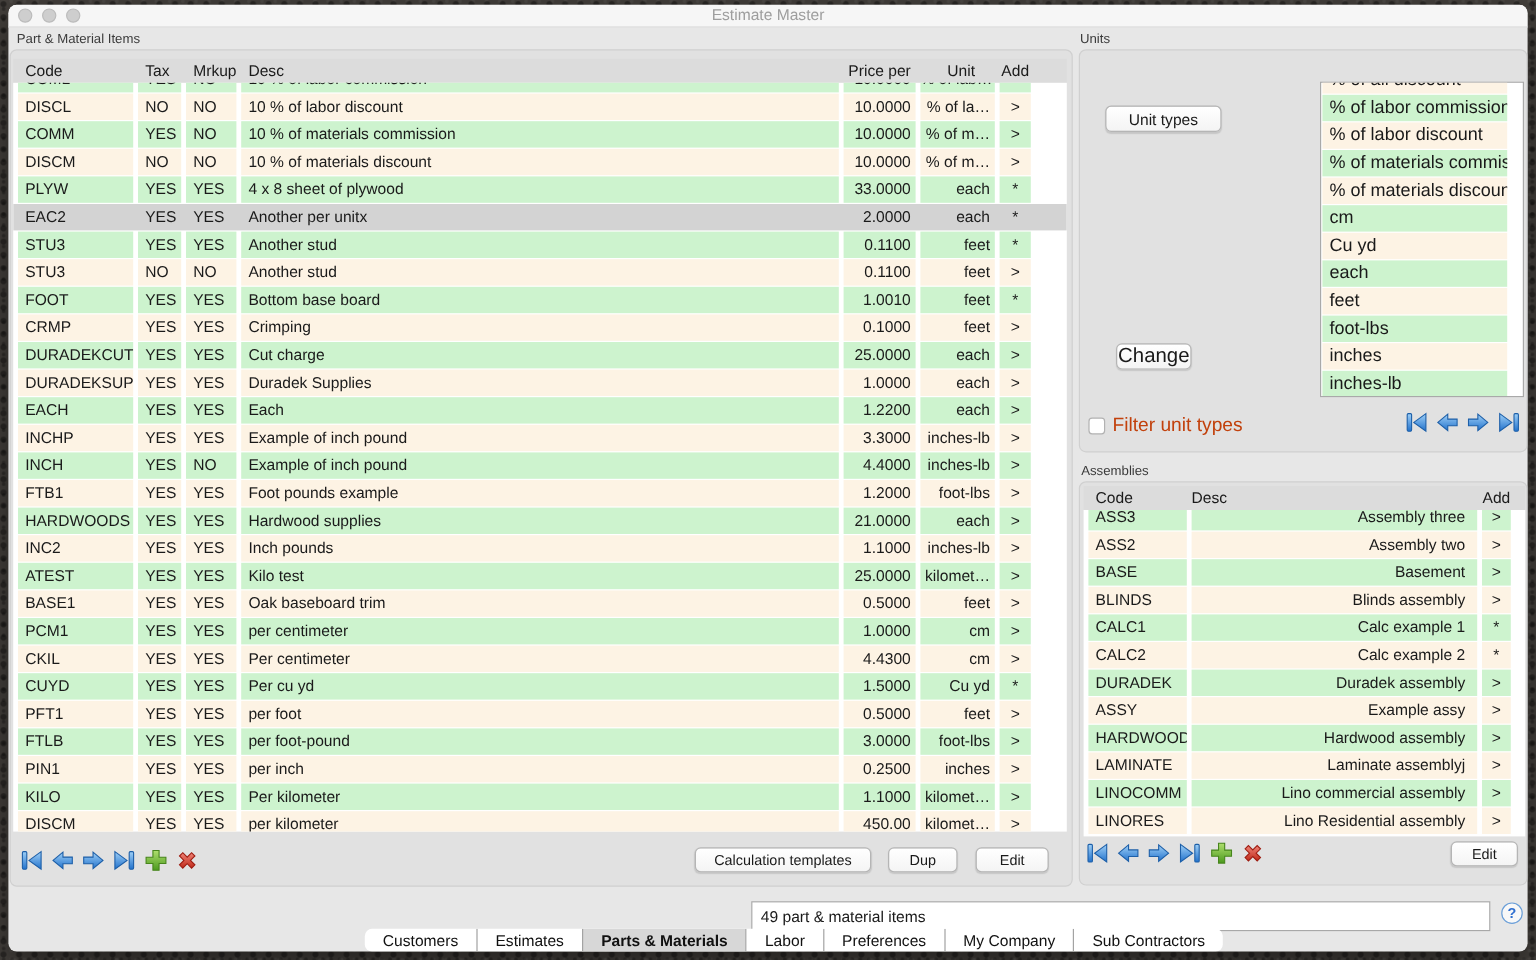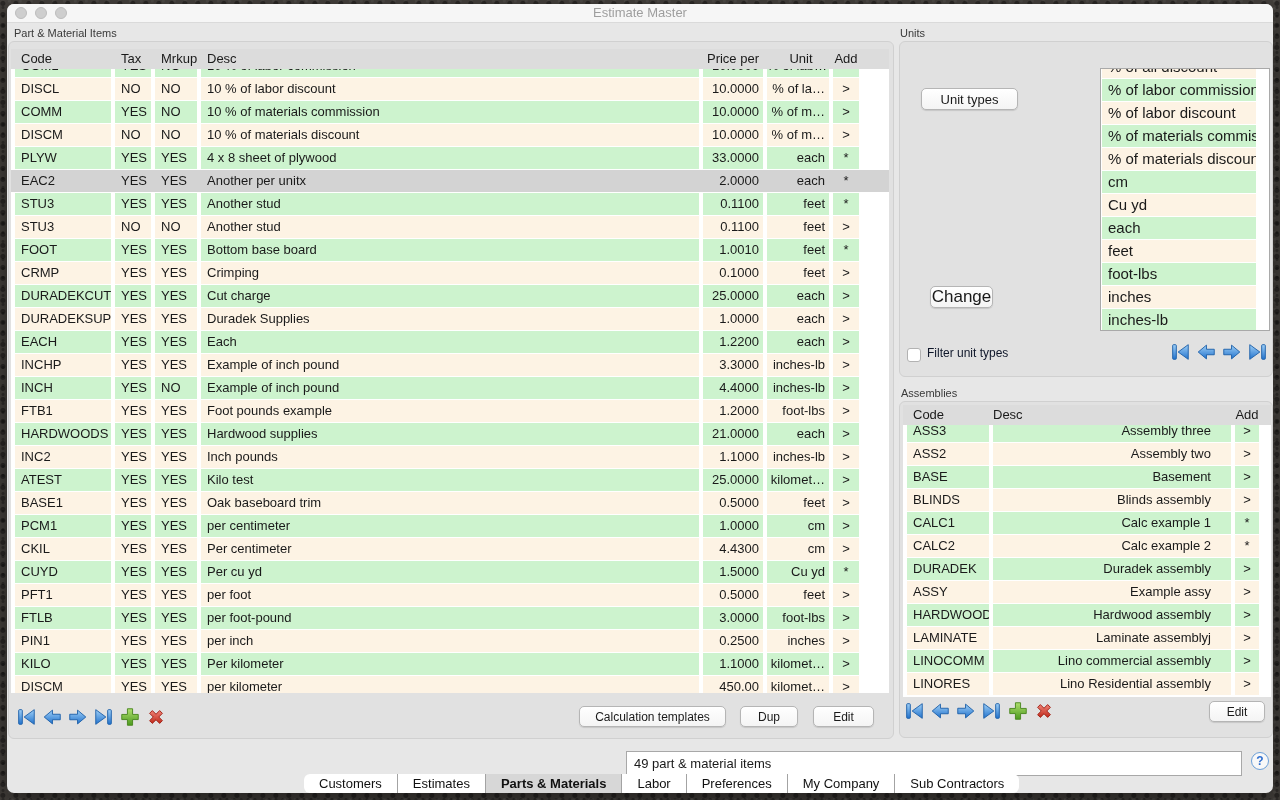--- a/index.html
+++ b/index.html
@@ -65,35 +65,35 @@
   .ulist{position:absolute;left:200px;top:26px;width:170px;height:263px;background:#fff;
     border:1px solid #a9a9a9;overflow:hidden;box-sizing:border-box;}
   .uinner{margin-top:-13px;}
   .uitem{height:22px;line-height:22px;margin:0 0 1px 1px;width:154px;padding-left:6px;
     box-sizing:border-box;font-size:15px;color:#1a1a1a;overflow:hidden;white-space:nowrap;}
   .uitem.grn{background:#cdf3ce;}
   .uitem.alt{background:#fdf3e4;}
   .b-change{left:30px;top:244px;width:63px;height:22px;font-size:17px;}
   .checkbox{position:absolute;left:7px;top:306px;width:14px;height:14px;background:#fff;
     border:1px solid #b2b2b2;border-radius:3px;box-sizing:border-box;}
-  .cb-label{position:absolute;left:27px;top:304px;font-size:12px;color:#0f172a;}
+  .cb-label{position:absolute;left:27px;top:304px;font-size:16px;color:#c2410c;}
   .u-nav{left:268px;top:298px;}
 
   
   .asm-title{left:894px;top:383px;}
   .asm-panel{left:892px;top:397px;width:374px;height:337px;}
   .atable{position:absolute;left:3px;top:3px;width:368px;}
   .arow-grid{display:grid;grid-template-columns:82px 238px 24px;column-gap:4px;padding-left:4px;
     box-sizing:border-box;width:368px;}
   .ahead{height:20px;line-height:20px;background:#dcdcdc;font-size:13px;color:#1a1a1a;}
   .aviewport{width:368px;height:272px;overflow:hidden;background:#fff;}
   .ainner{margin-top:-5px;}
   .arow{height:22px;line-height:22px;margin-bottom:1px;font-size:13px;color:#1a1a1a;}
   .c.acode{padding-left:6px;}
-  .c.adesc{text-align:right;padding-right:20px;}
+  .c.adesc{text-align:right;padding-right:10px;}
   .a-nav{left:2px;top:297px;}
   .b-edita{left:309px;top:299px;width:56px;height:21px;}
 
   
   .field{position:absolute;background:#fff;border:1px solid #a8a8a8;box-sizing:border-box;
     font-size:13px;color:#1a1a1a;line-height:23px;padding-left:7px;white-space:pre;overflow:hidden;}
   .f1{left:1px;top:747px;width:597px;height:25px;}
   .f2{left:619px;top:747px;width:616px;height:25px;}
   .help{position:absolute;left:1244px;top:748px;width:18px;height:18px;border-radius:50%;
     background:#f8f8f8;border:1.5px solid #6b9fd8;box-sizing:border-box;color:#2f6fd0;

